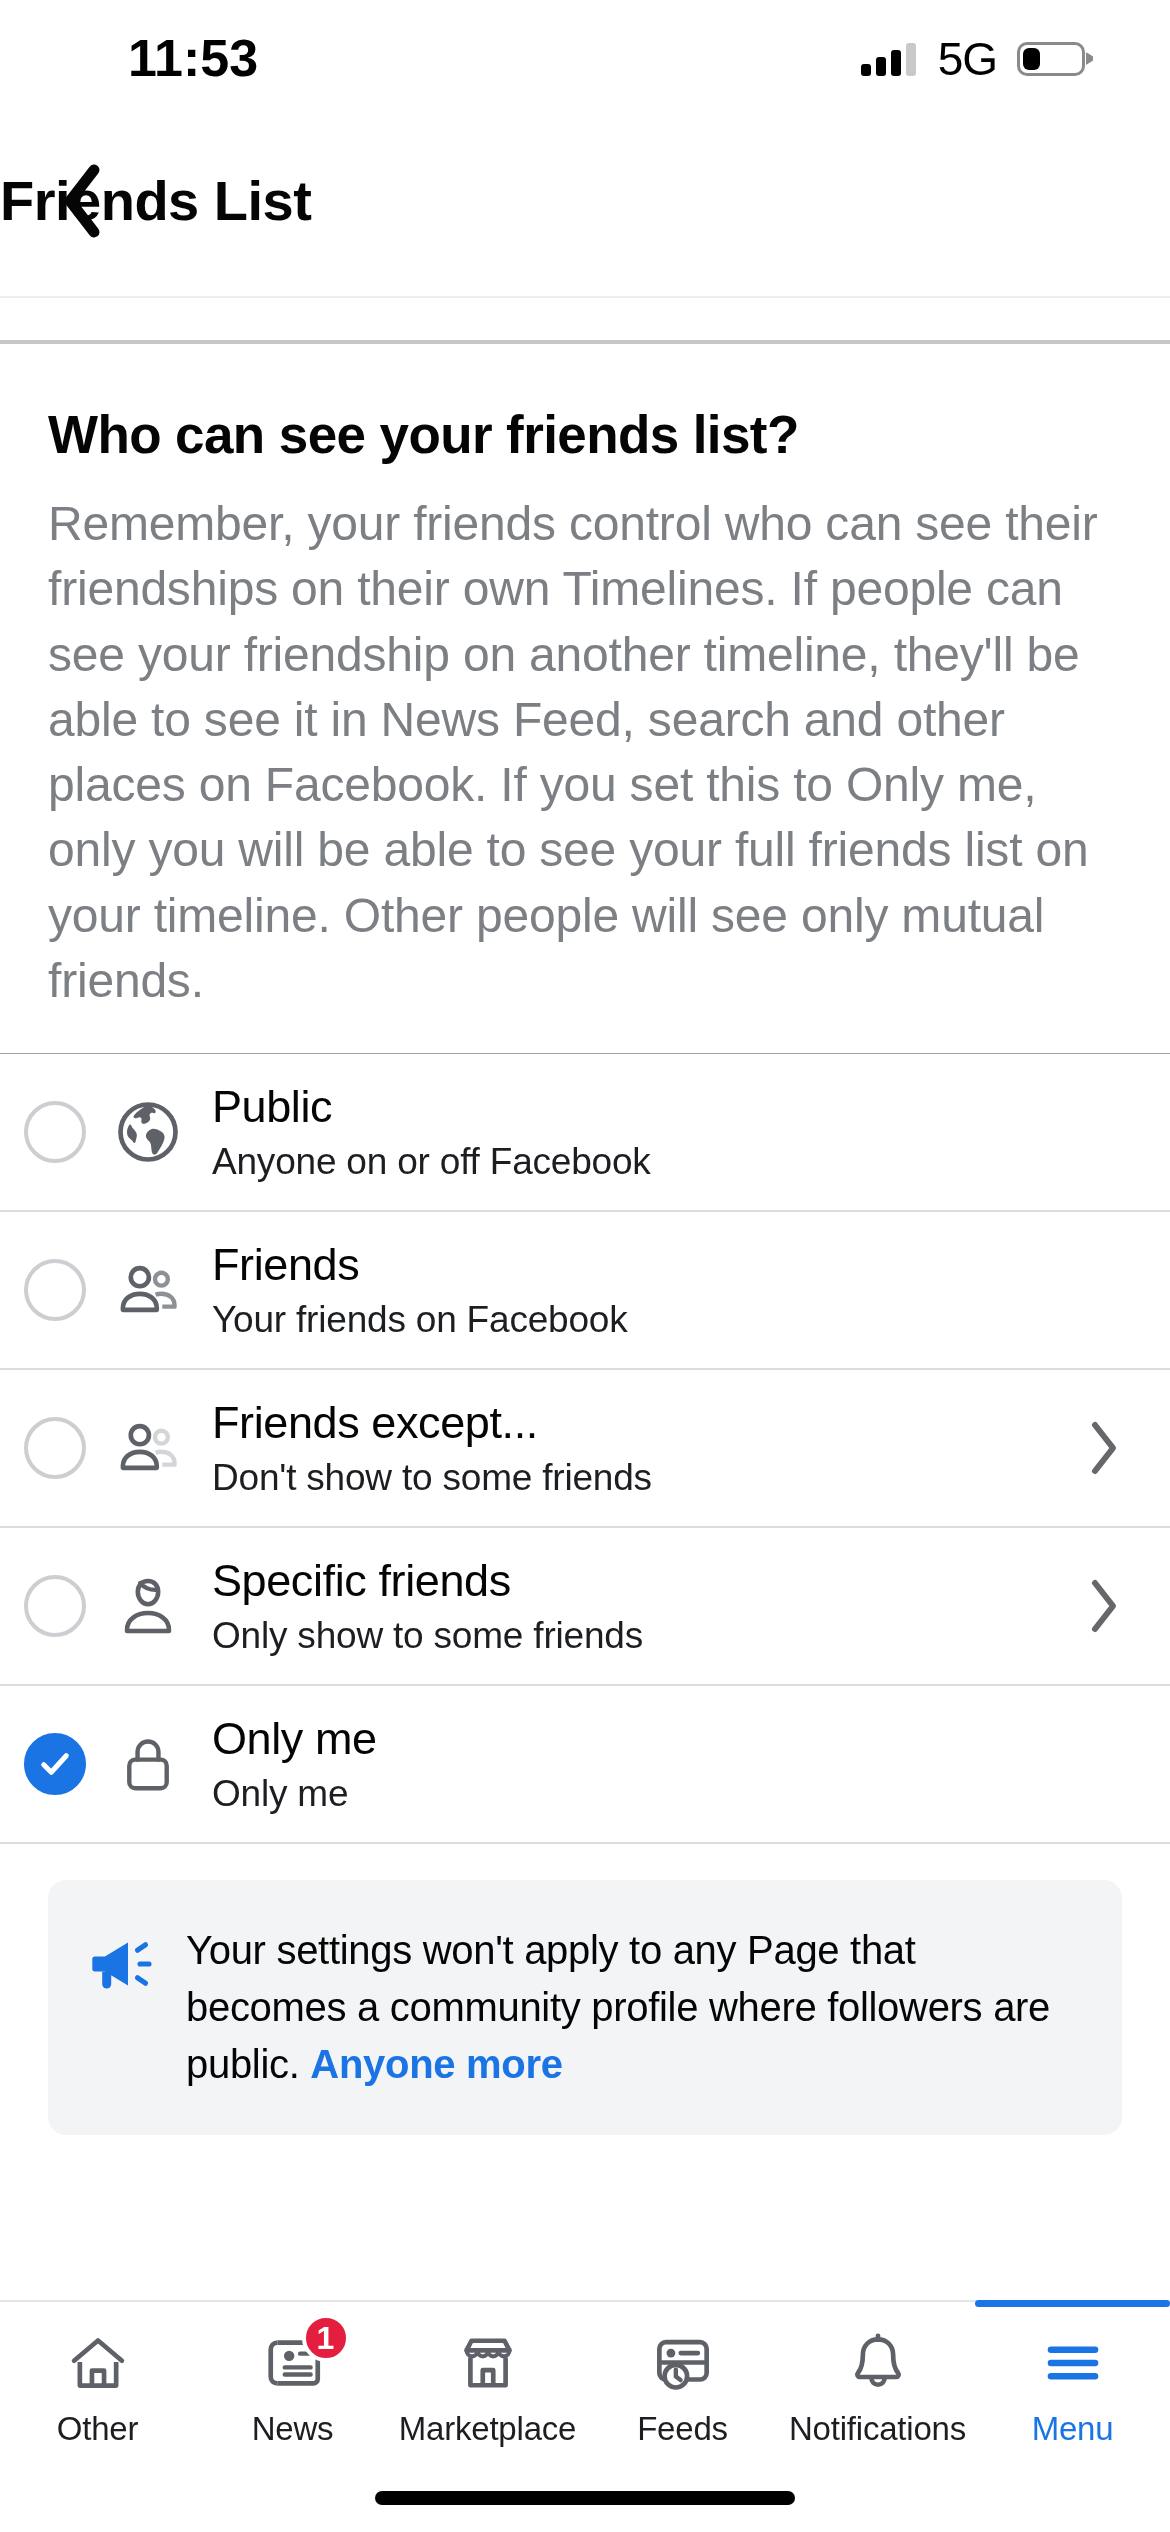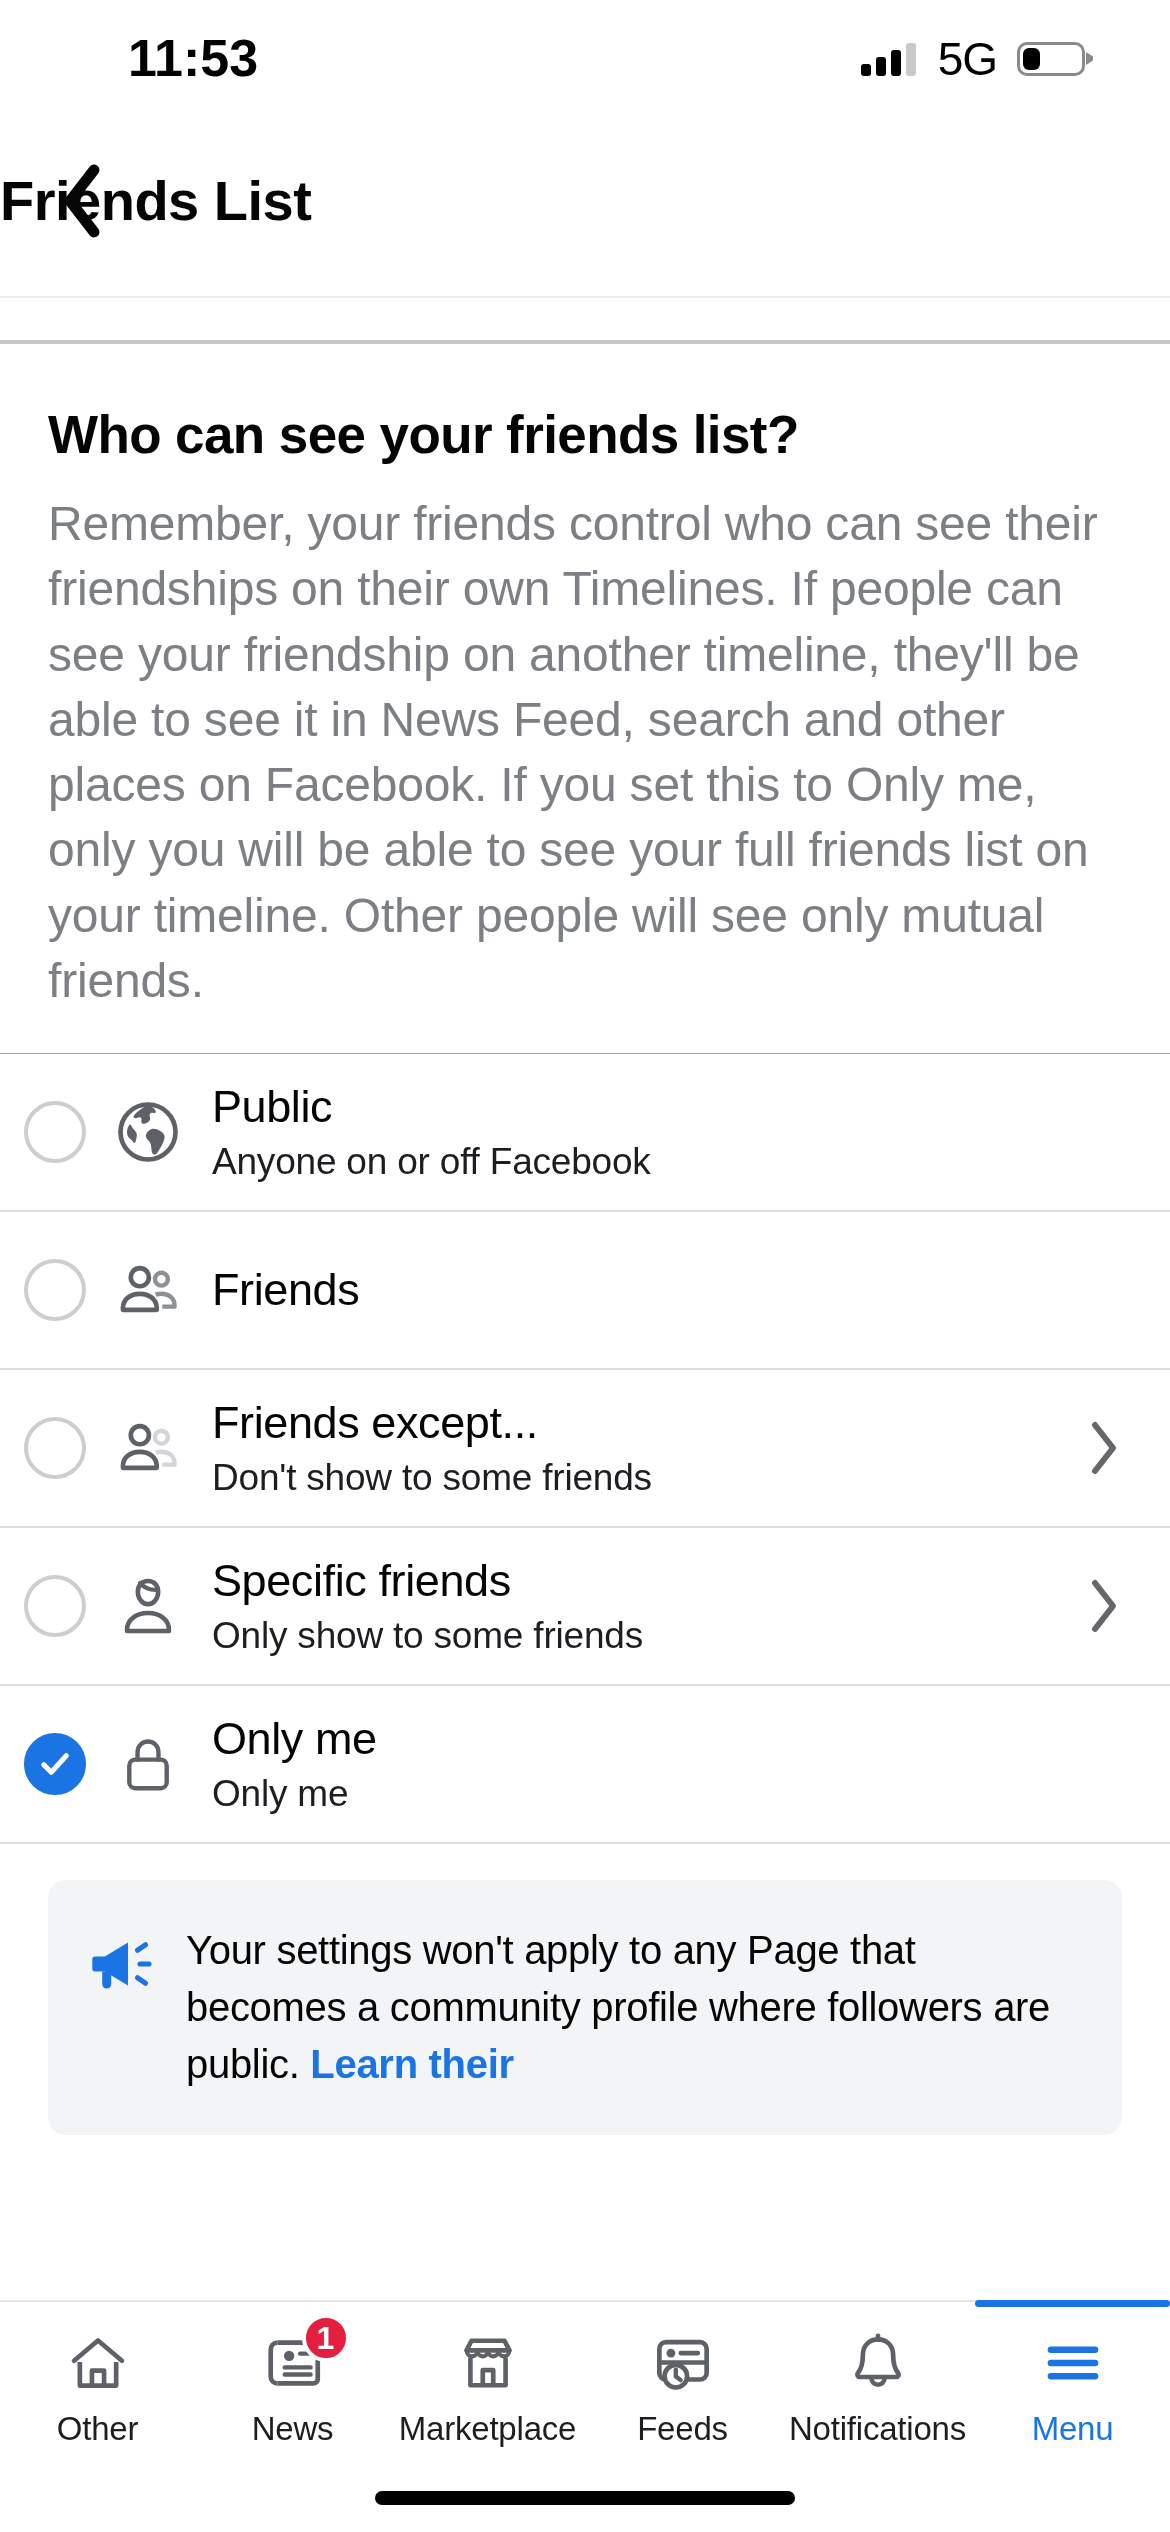--- a/index.html
+++ b/index.html
@@ -377,20 +377,21 @@
     <div class="opt-icon">
       <svg width="70" height="70" viewBox="0 0 24 24" fill="none">
         <circle cx="9.2" cy="7.6" r="3.1" stroke="#5e6167" stroke-width="1.6"></circle>
         <path d="M3.4 18.2c0-3 2.6-4.9 5.8-4.9s5.8 1.9 5.8 4.9v.6H3.4v-.6z" stroke="#5e6167" stroke-width="1.6" stroke-linejoin="round"></path>
         <circle cx="16.6" cy="8.3" r="2.2" stroke="#8d9196" stroke-width="1.5"></circle>
         <path d="M14.6 13.6c.6-.2 1.3-.3 2-.3 2.6 0 4.5 1.5 4.5 3.9v.5h-4.2" stroke="#8d9196" stroke-width="1.5" stroke-linejoin="round"></path>
       </svg>
     </div>
     <div class="opt-text">
       <div class="opt-label">Friends</div>
+      <div class="opt-sub">Your friends on Facebook</div>
     </div>
   </div>
 
   <div class="option-row">
     <div class="radio"></div>
     <div class="opt-icon">
       <svg width="70" height="70" viewBox="0 0 24 24" fill="none">
         <circle cx="9.2" cy="7.6" r="3.1" stroke="#5e6167" stroke-width="1.6"></circle>
         <path d="M3.4 18.2c0-3 2.6-4.9 5.8-4.9s5.8 1.9 5.8 4.9v.6H3.4v-.6z" stroke="#5e6167" stroke-width="1.6" stroke-linejoin="round"></path>
         <circle cx="16.6" cy="8.3" r="2.2" stroke="#d3d5d9" stroke-width="1.5"></circle>
@@ -449,21 +450,21 @@
   <div class="banner-wrap">
     <div class="banner">
       <div class="banner-icon">
         <svg width="72" height="72" viewBox="0 0 24 24" fill="none">
           <path d="M3 9.5h3.3L14 4.8v14.4L6.3 14.5H3a.9.9 0 0 1-.9-.9v-3.2a.9.9 0 0 1 .9-.9z" fill="#1b74e4"></path>
           <path d="M5.4 14.5h3v4.2a1.5 1.5 0 0 1-3 0v-4.2z" fill="#1b74e4"></path>
           <path d="M17.2 7.4l2.6-1.8M18 12h3M17.2 16.6l2.6 1.8" stroke="#1b74e4" stroke-width="1.7" stroke-linecap="round"></path>
         </svg>
       </div>
       <div class="banner-text">
-        <span>Your settings won't apply to any Page that becomes a community profile where followers are public. </span><span class="banner-link">Learn their</span>
+        <span>Your settings won't apply to any Page that becomes a community profile where followers are public. </span><span class="banner-link">Anyone more</span>
       </div>
     </div>
   </div>
 
   <div class="filler"></div>
 
   <div class="tab-bar">
 
     <div class="tab">
       <div class="tab-icon">

